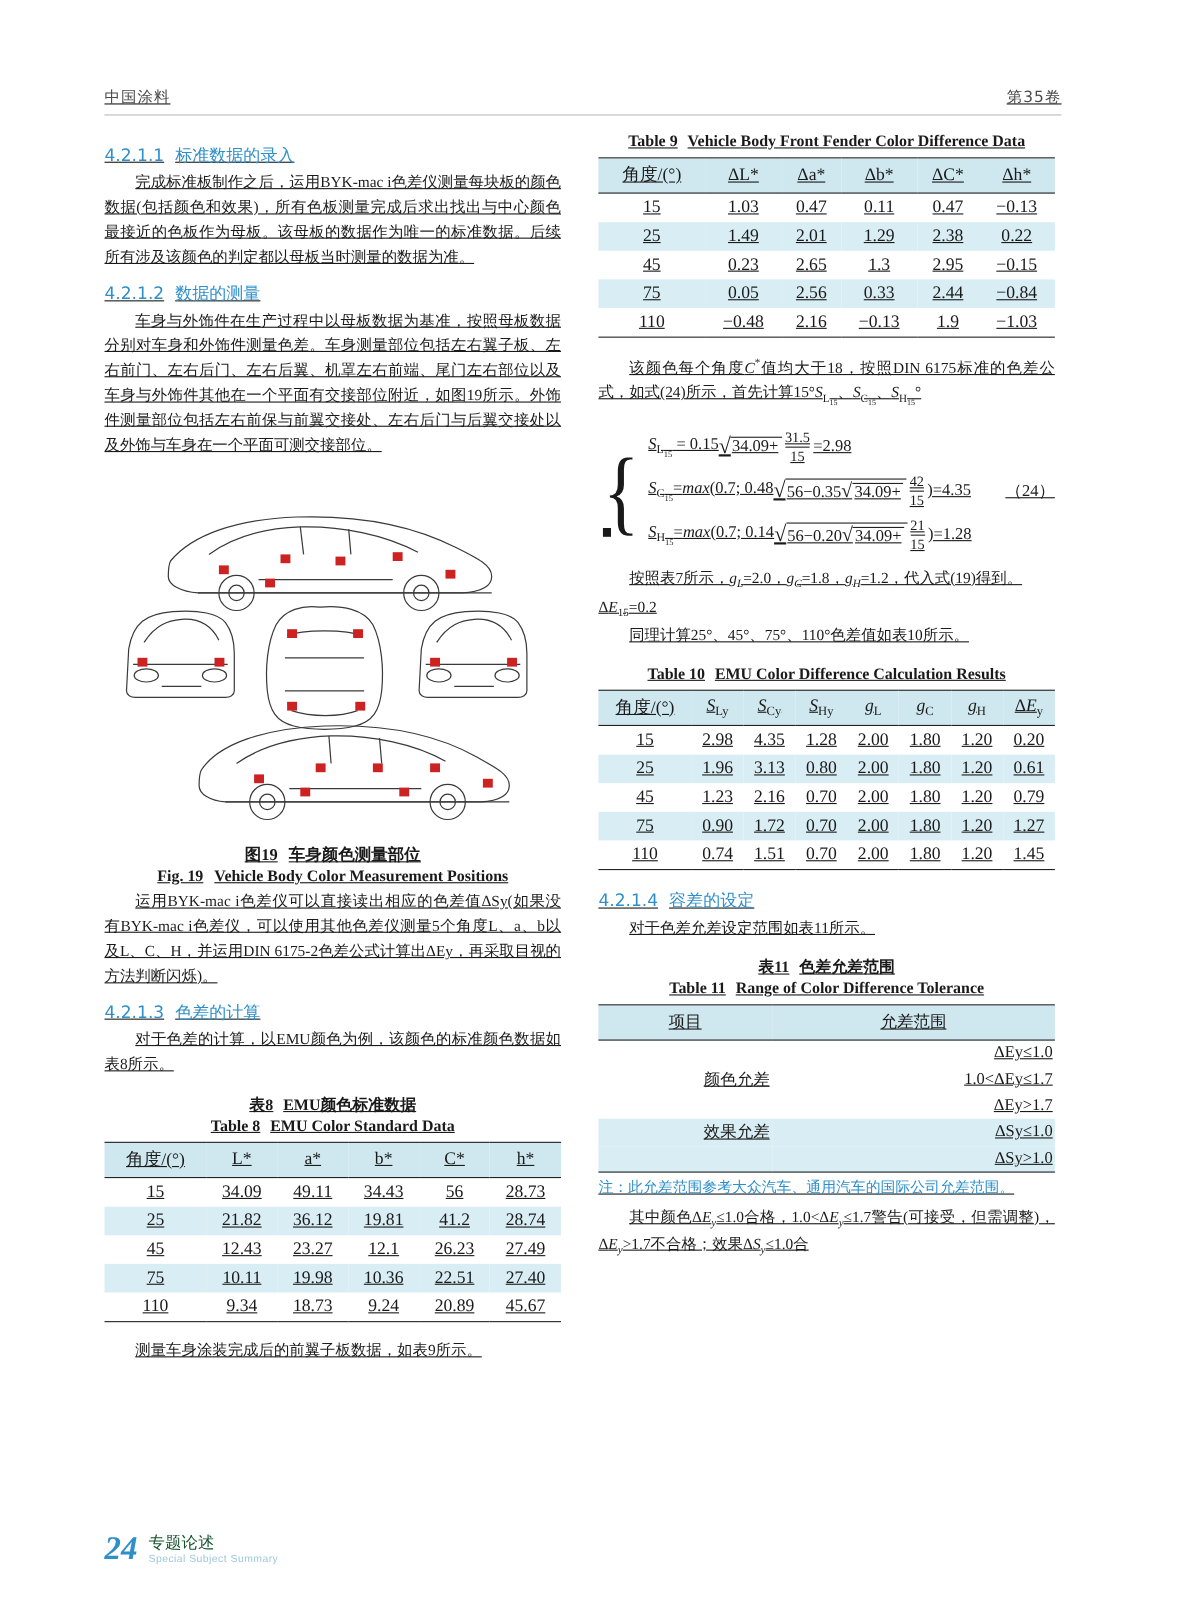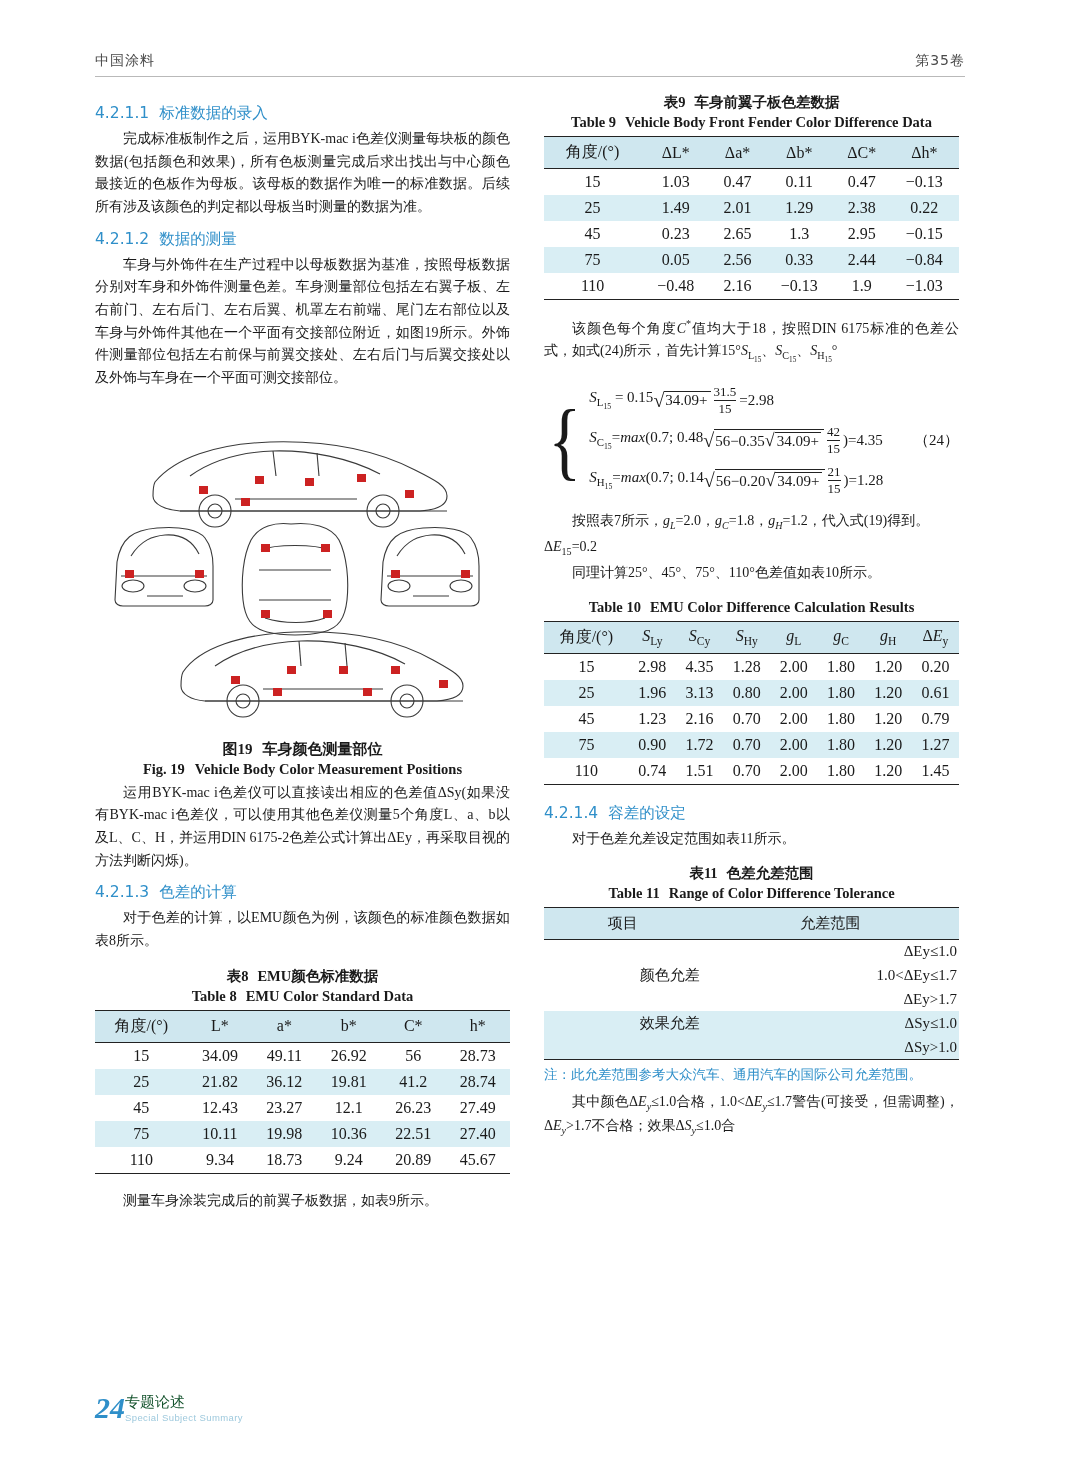--- a/index.html
+++ b/index.html
@@ -6,21 +6,22 @@
   body {
     width:1075px; height:1459px;
     background:#ffffff;
     font-family:"Liberation Serif", serif;
     color:#1a1a1a;
     position:relative;
   }
   .page {
     position:absolute; left:0; top:0; width:1060px; height:1459px;
     box-sizing:border-box;
-    padding:52px 95px 40px 95px;
+    padding:80px 95px 40px 95px;
+    text-decoration:underline;
   }
   
   .pg-header {
     display:flex; justify-content:space-between; align-items:flex-end;
     font-size:14.5px; color:#4a4a4a; letter-spacing:1px;
     padding-bottom:6px;
     border-bottom:1px solid #b9b9b9;
   }
   .pg-header .left { font-family:"DejaVu Sans", sans-serif; font-size:14px; }
   .pg-header .right { font-family:"DejaVu Sans", sans-serif; font-size:14px; }
@@ -113,21 +114,21 @@
           text-align:center; font-size:13px; margin:0 3px; }
   .frac .den { border-top:1px solid #222; }
   .sqrt { border-top:1px solid #222; padding:0 3px 0 1px; }
   .eqnum { margin-left:auto; font-size:15px; }
   sub { font-size:0.72em; }
   sup { font-size:0.72em; }
 
   
   .pg-footer {
     position:absolute; left:95px; bottom:36px; right:95px;
-    display:flex; align-items:flex-end; gap:0;
+    display:flex; align-items:flex-end; gap:10px;
   }
   .pg-footer .pnum {
     color:#2f8fc9; font-size:30px; font-weight:bold; font-style:italic;
     font-family:"Liberation Serif", serif; line-height:1;
   }
   .pg-footer .ftxt-cn {
     color:#14532d; font-size:15px; font-family:"DejaVu Sans", sans-serif;
   }
   .pg-footer .ftxt-en {
     color:#9ec9dd; font-size:9.5px; font-family:"Liberation Sans", sans-serif;
@@ -261,21 +262,21 @@
               <th>b*</th>
               <th>C*</th>
               <th>h*</th>
             </tr>
           </thead>
           <tbody>
             <tr>
               <td>15</td>
               <td>34.09</td>
               <td>49.11</td>
-              <td>26.92</td>
+              <td>34.43</td>
               <td>56</td>
               <td>28.73</td>
             </tr>
             <tr class="alt">
               <td>25</td>
               <td>21.82</td>
               <td>36.12</td>
               <td>19.81</td>
               <td>41.2</td>
               <td>28.74</td>
@@ -307,23 +308,20 @@
           </tbody>
         </table>
       </div>
 
       <p class="body" style="margin-top:16px;">测量车身涂装完成后的前翼子板数据，如表9所示。</p>
     </div>
 
     <div class="col">
 
       <div class="tbl-block" style="margin-top:0;">
-        <div class="tbl-title-cn">
-          <span class="lbl">表9</span><span>车身前翼子板色差数据</span>
-        </div>
         <div class="tbl-title-en">
           <span class="lbl">Table 9</span><span>Vehicle Body Front Fender Color Difference Data</span>
         </div>
         <table class="data">
           <thead>
             <tr>
               <th>角度/(°)</th>
               <th>ΔL*</th>
               <th>Δa*</th>
               <th>Δb*</th>

